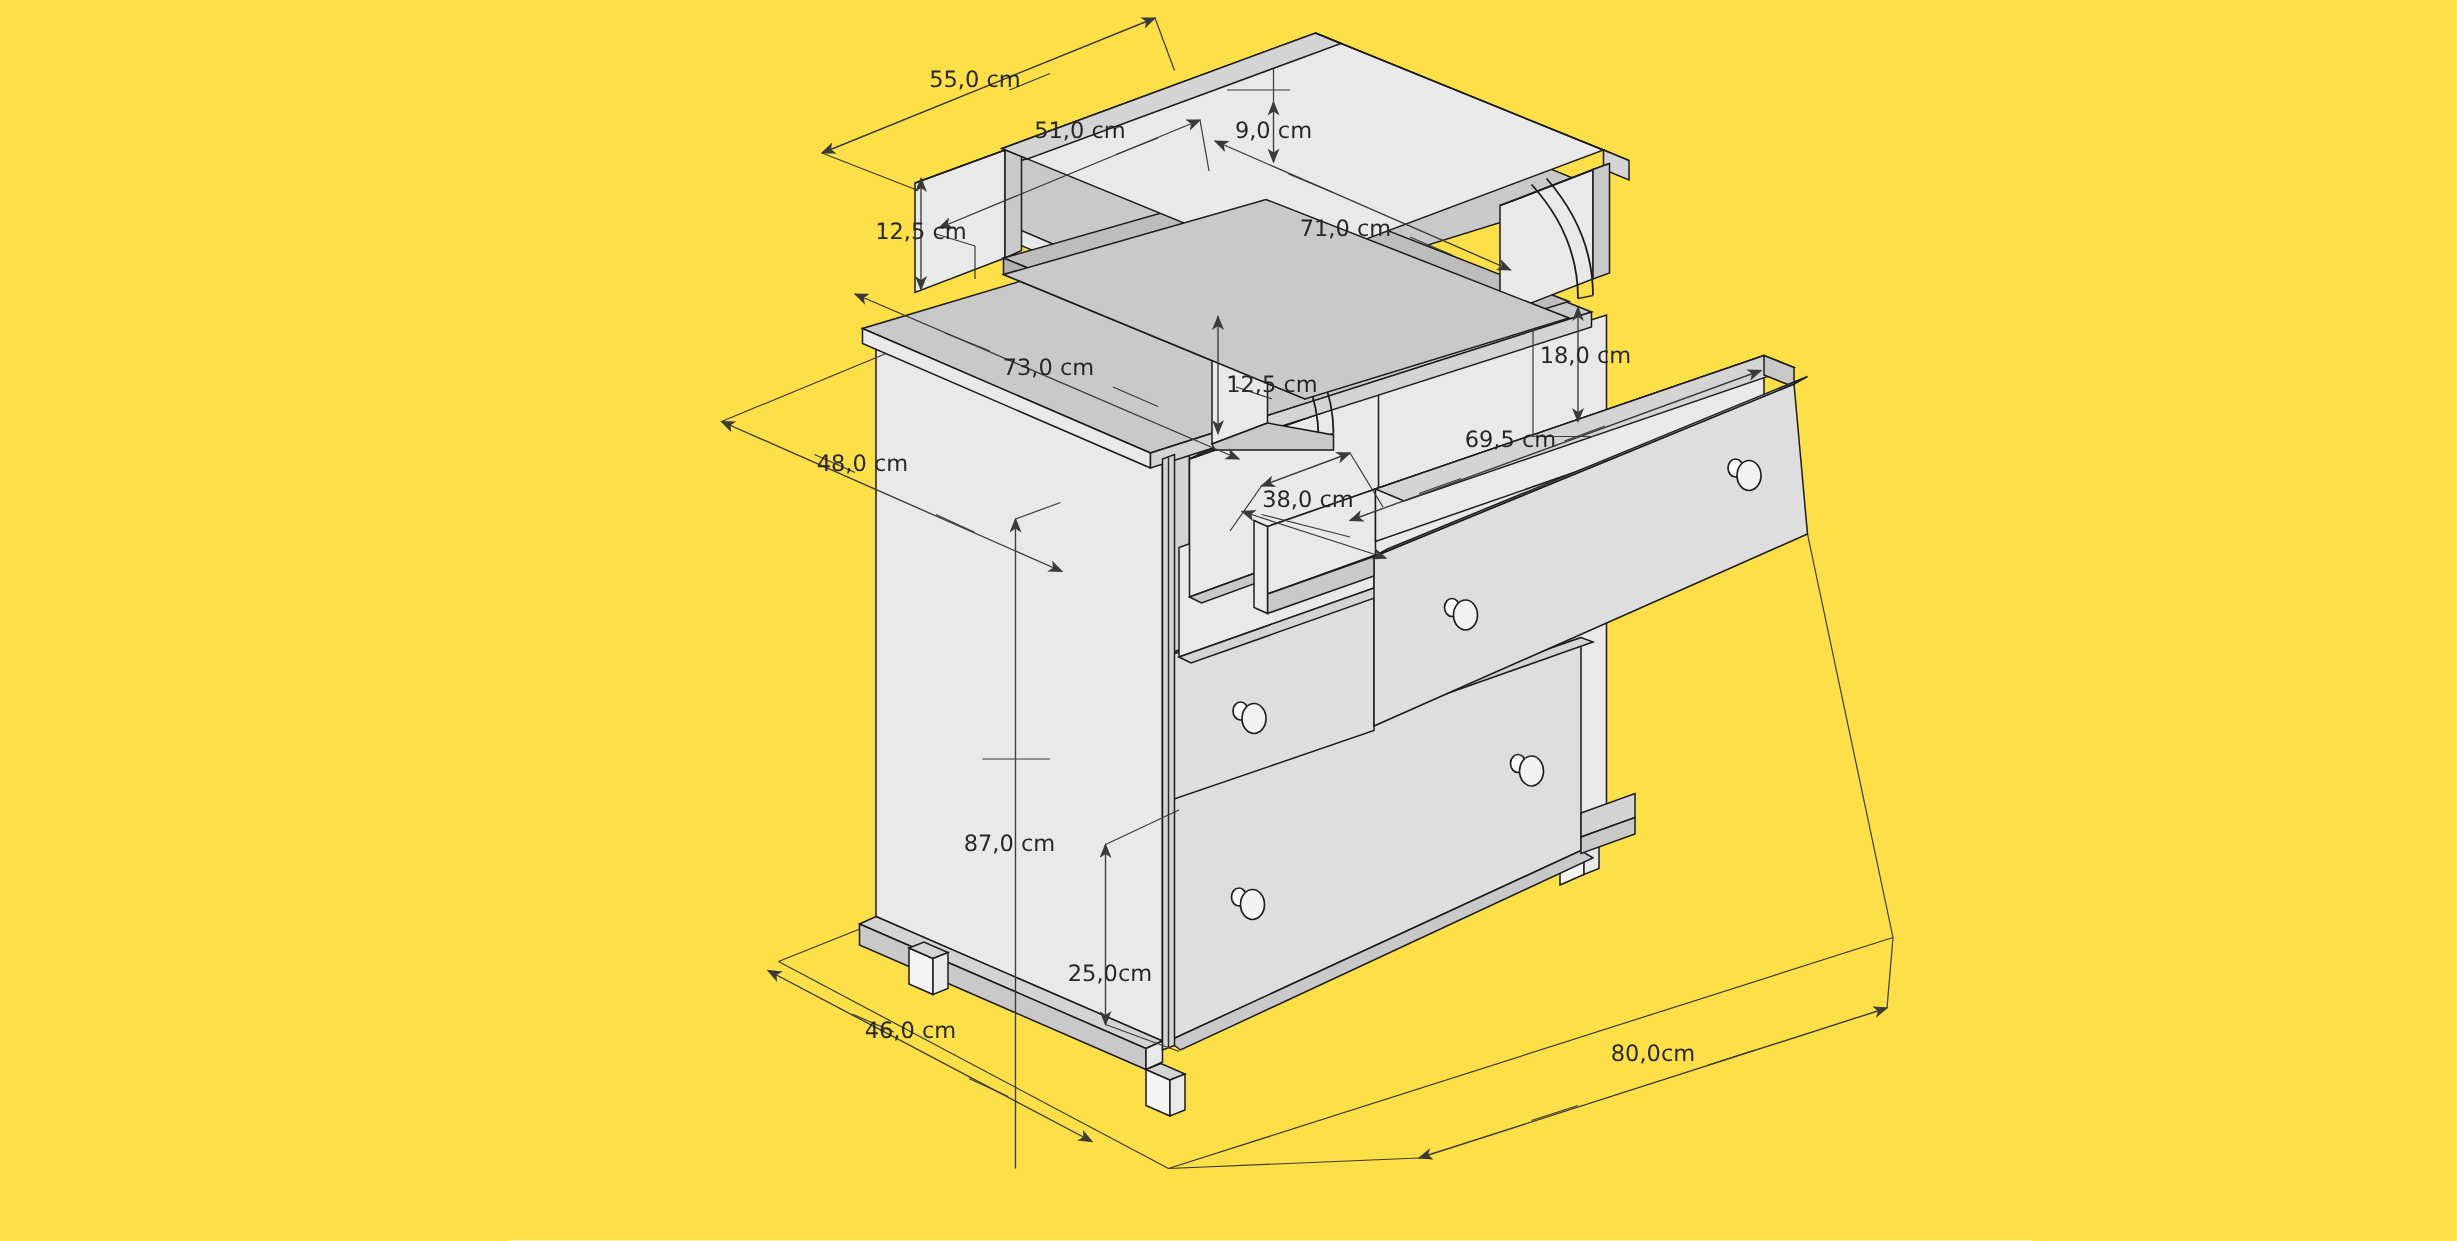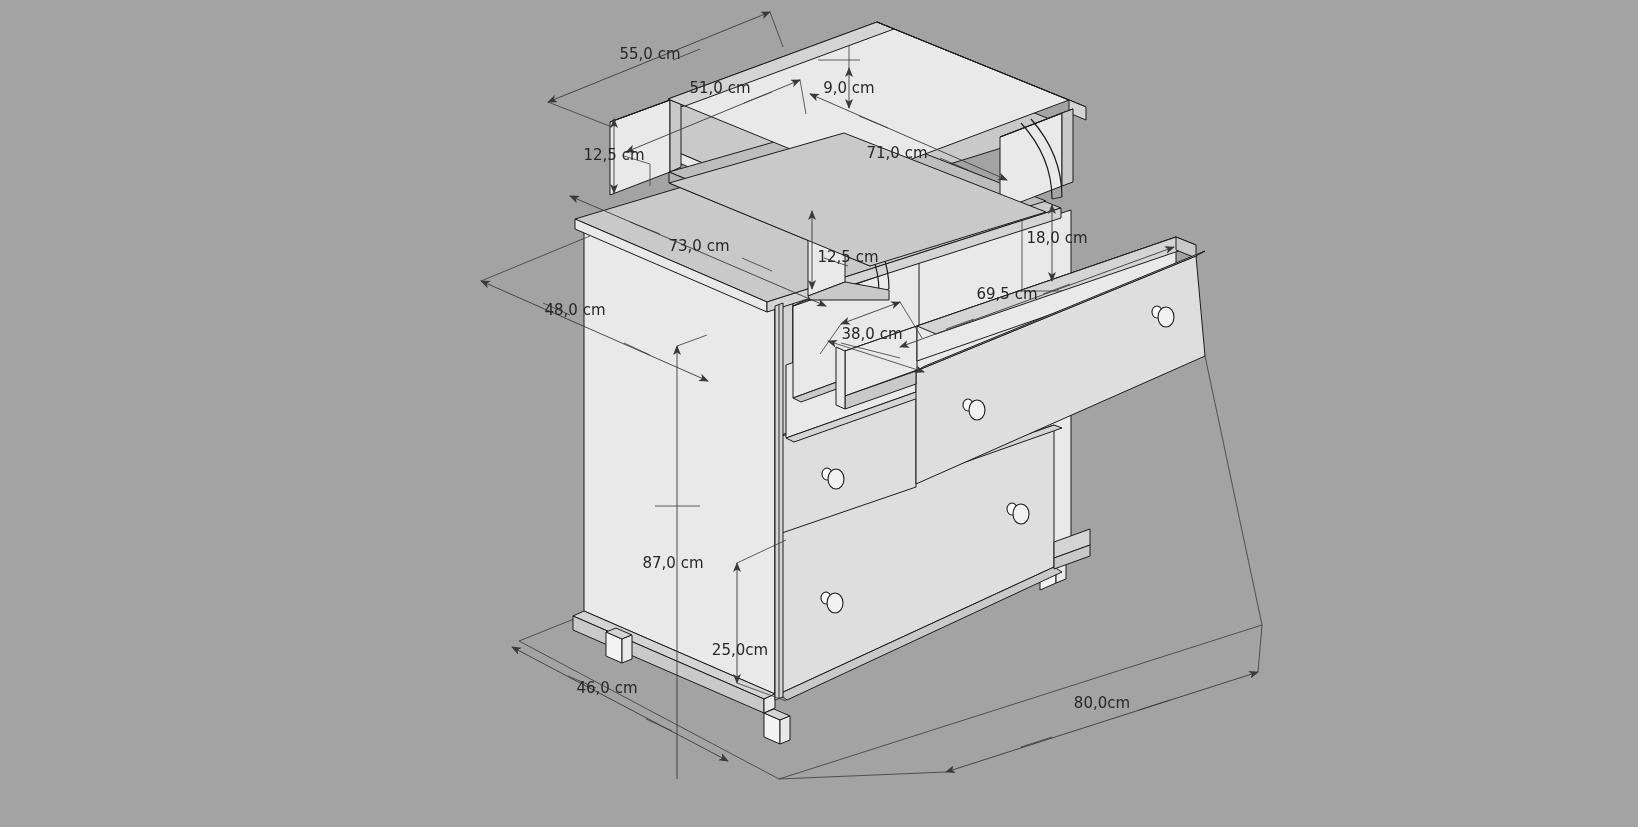--- a/index.html
+++ b/index.html
@@ -11,21 +11,21 @@
   body {
     width: 1638px;
     height: 827px;
     overflow: hidden;
     font-family: "DejaVu Sans", sans-serif;
   }
   #stage {
     position: relative;
     width: 1638px;
     height: 827px;
-    background: #a3a3a3;
+    background: #fde047;
   }
   svg#drawing {
     position: absolute;
     top: 0;
     left: 0;
     width: 1638px;
     height: 827px;
     display: block;
   }
   .dimtext {

